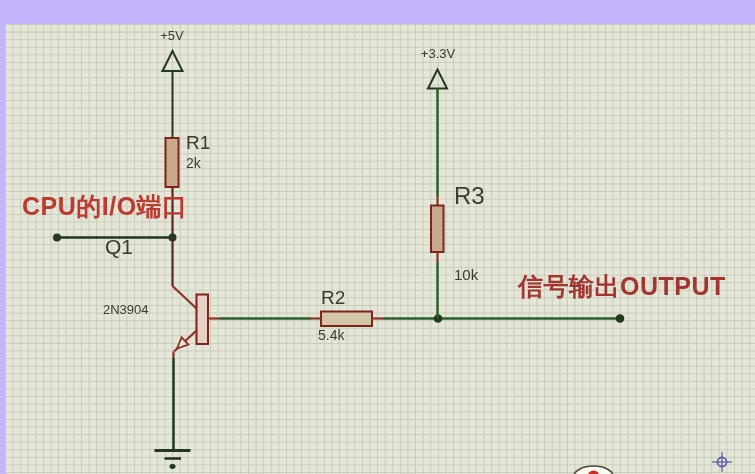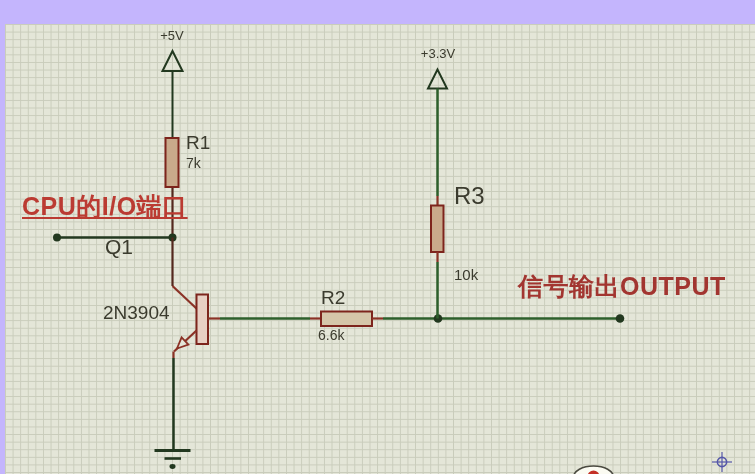--- a/index.html
+++ b/index.html
@@ -14,21 +14,21 @@
       linear-gradient(var(--grid-line,#c7cab9) 1px, transparent 1px),
       linear-gradient(90deg, var(--grid-line,#c7cab9) 1px, transparent 1px);
     background-size:7.6px 7.6px;
   }
   .art{position:absolute;left:0;top:0;}
   .label{position:absolute;line-height:1;white-space:nowrap;color:var(--label-dark,#3b3b2e);}
   .ref{font-size:19px;}
   .val{font-size:14px;}
   .pwr{font-size:13px;transform:translateX(-50%);}
   .annotation{font-weight:600;font-size:25px;letter-spacing:0.5px;}
-  .cpu-note{color:var(--annotation-red,#bb3b32);text-decoration:underline;}
+  .cpu-note{color:var(--annotation-red,#bb3b32);}
   .out-note{color:var(--output-red,#a23530);text-align:center;}
 </style>
 </head>
 <body>
 
 <div class="stage">
 
   <div class="grid-bg"></div>
 
   <svg class="art" width="755" height="474" viewBox="0 0 755 474">
@@ -105,29 +105,29 @@
 
     <g>
       <ellipse cx="593.5" cy="477" rx="20" ry="11" style="fill:#fbfbf2;stroke:#4a4a40;stroke-width:1.6"></ellipse>
       <circle cx="593.5" cy="476.5" r="6" style="fill:var(--logo-red)"></circle>
     </g>
   </svg>
 
   <div class="label pwr" style="left:172px;top:29px;">+5V</div>
 
   <div class="label ref" style="left:186px;top:133px;text-align:center;">R1</div>
-  <div class="label val" style="left:186px;top:156px;">7k</div>
+  <div class="label val" style="left:186px;top:156px;">2k</div>
 
   <div class="label annotation cpu-note" style="left:22px;top:194px;">CPU的I/O端口</div>
 
   <div class="label" style="left:105px;top:236px;font-size:21px;">Q1</div>
-  <div class="label" style="left:103px;top:303px;font-size:19px;">2N3904</div>
+  <div class="label" style="left:103px;top:303px;font-size:13px;">2N3904</div>
 
   <div class="label ref" style="left:321px;top:288px;">R2</div>
-  <div class="label val" style="left:318px;top:328px;">6.6k</div>
+  <div class="label val" style="left:318px;top:328px;">5.4k</div>
 
   <div class="label pwr" style="left:438px;top:47px;">+3.3V</div>
 
   <div class="label" style="left:454px;top:184px;font-size:24px;">R3</div>
   <div class="label" style="left:454px;top:227px;font-size:15px;margin-top:40px;">10k</div>
 
   <div class="label annotation out-note" style="left:518px;top:274px;">信号输出OUTPUT</div>
 
 </div>
 

